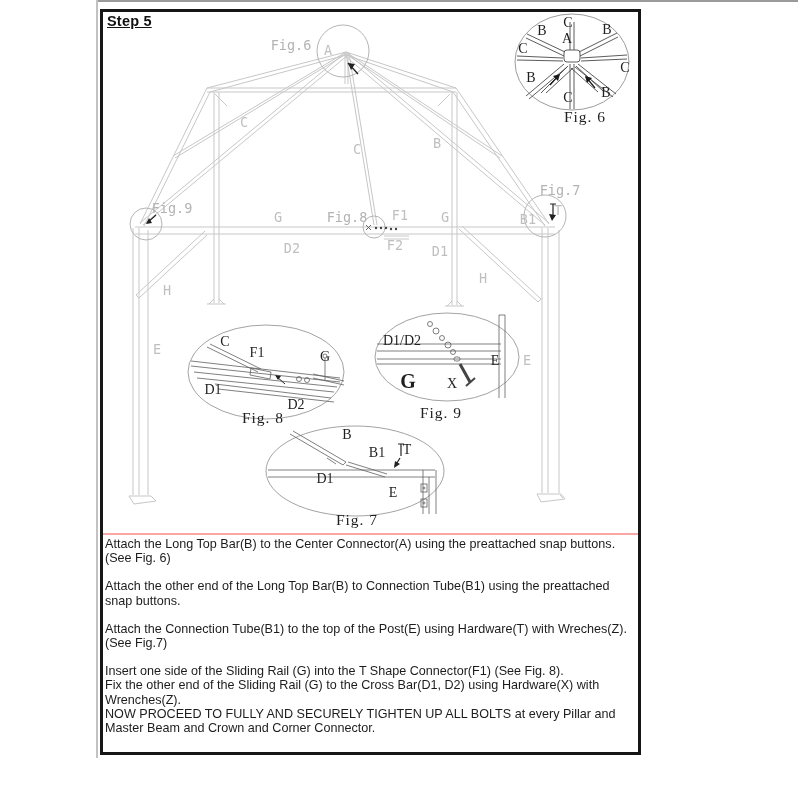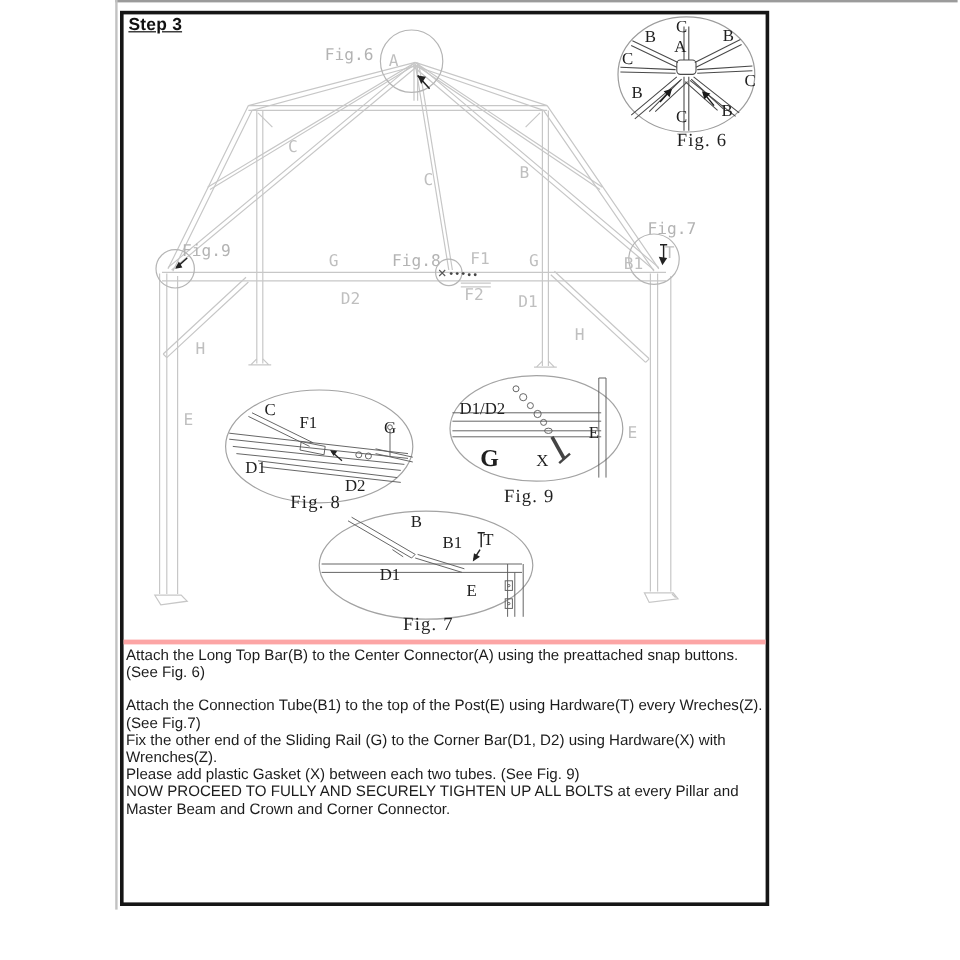--- a/index.html
+++ b/index.html
@@ -2,41 +2,41 @@
 <html><head>
 <meta charset="utf-8">
 <style>
   html,body{margin:0;padding:0;background:#ffffff;}
   body{width:800px;height:800px;position:relative;font-family:"Liberation Sans",sans-serif;overflow:hidden;}
   .edge-top{position:absolute;left:96px;top:0;width:702px;height:2px;background:#9b9b9b;}
   .edge-left{position:absolute;left:96px;top:0;width:2px;height:758px;background:#c2c2c2;}
   .frame{position:absolute;left:100px;top:9px;width:541px;height:746px;border:3px solid #161616;box-sizing:border-box;background:#fff;}
   .step-title{position:absolute;left:4px;top:1px;font-size:14.5px;font-weight:bold;color:#111;text-decoration:underline;letter-spacing:.2px;}
   .diagram{position:absolute;left:0;top:0;}
-  .textblock{position:absolute;left:0;top:521px;width:535px;height:219px;border-top:4px solid #fca5a5;box-sizing:border-box;
+  .textblock{position:absolute;left:0;top:521px;width:535px;height:219px;border-top:2px solid #fca5a5;box-sizing:border-box;
              font-size:12.6px;line-height:14.2px;color:#1c1c1c;padding:2px 2px 0 2px;}
   .textblock p{margin:0;}
   .gap-above{margin-top:14px !important;}
   .bold-note{font-weight:normal;}
   
   text{user-select:none;}
   .lbl{font-family:"DejaVu Sans Mono",monospace;font-size:13.5px;fill:#bfbfbf;text-anchor:middle;}
   .lblref{font-family:"DejaVu Sans Mono",monospace;font-size:13.5px;fill:#b3b3b3;text-anchor:middle;}
   .slbl{font-family:"Liberation Serif",serif;font-size:14px;fill:#1f1f1f;text-anchor:middle;}
   .scap{font-family:"Liberation Serif",serif;font-size:15.5px;fill:#1f1f1f;text-anchor:middle;letter-spacing:1px;}
   .biglbl{font-family:"Liberation Serif",serif;font-size:20px;font-weight:bold;fill:#1f1f1f;text-anchor:middle;}
 </style>
 </head>
 <body>
 
 <div class="edge-top"></div>
 <div class="edge-left"></div>
 
 <div class="frame">
-  <div class="step-title">Step 3</div>
+  <div class="step-title">Step 5</div>
 
   <svg class="diagram" width="535" height="521" viewBox="0 0 535 521">
 
     <g stroke="#c7c7c7" stroke-width="1" fill="none">
 
       <path d="M104,76 H353 M104,80 H353"></path>
 
       <path d="M32,215 H452 M32,222 H452"></path>
 
       <path d="M104,76 L37,212 M107,80 L41,214 M353,76 L446,212 M350,80 L442,214"></path>
@@ -210,18 +210,19 @@
       <text class="slbl" x="274" y="445">B1</text>
       <text class="slbl" x="304" y="442">T</text>
       <text class="slbl" x="222" y="471">D1</text>
       <text class="slbl" x="290" y="485">E</text>
       <text class="scap" x="254" y="513">Fig. 7</text>
     </g>
   </svg>
 
   <div class="textblock">
     <p>Attach the Long Top Bar(B) to the Center Connector(A) using the preattached snap buttons. (See Fig. 6)</p>
-    <p class="gap-above">Attach the Connection Tube(B1) to the top of the Post(E) using Hardware(T) every Wreches(Z). (See Fig.7)</p>
-    <p>Fix the other end of the Sliding Rail (G) to the Corner Bar(D1, D2) using Hardware(X) with Wrenches(Z).</p>
-    <p>Please add plastic Gasket (X) between each two tubes. (See Fig. 9)</p>
+    <p class="gap-above">Attach the other end of the Long Top Bar(B) to Connection Tube(B1) using the preattached snap buttons.</p>
+    <p class="gap-above">Attach the Connection Tube(B1) to the top of the Post(E) using Hardware(T) with Wreches(Z). (See Fig.7)</p>
+    <p class="gap-above">Insert one side of the Sliding Rail (G) into the T Shape Connector(F1) (See Fig. 8).</p>
+    <p>Fix the other end of the Sliding Rail (G) to the Cross Bar(D1, D2) using Hardware(X) with Wrenches(Z).</p>
     <p class="bold-note">NOW PROCEED TO FULLY AND SECURELY TIGHTEN UP ALL BOLTS at every Pillar and Master Beam and Crown and Corner Connector.</p>
   </div>
 </div>
 
 </body></html>

